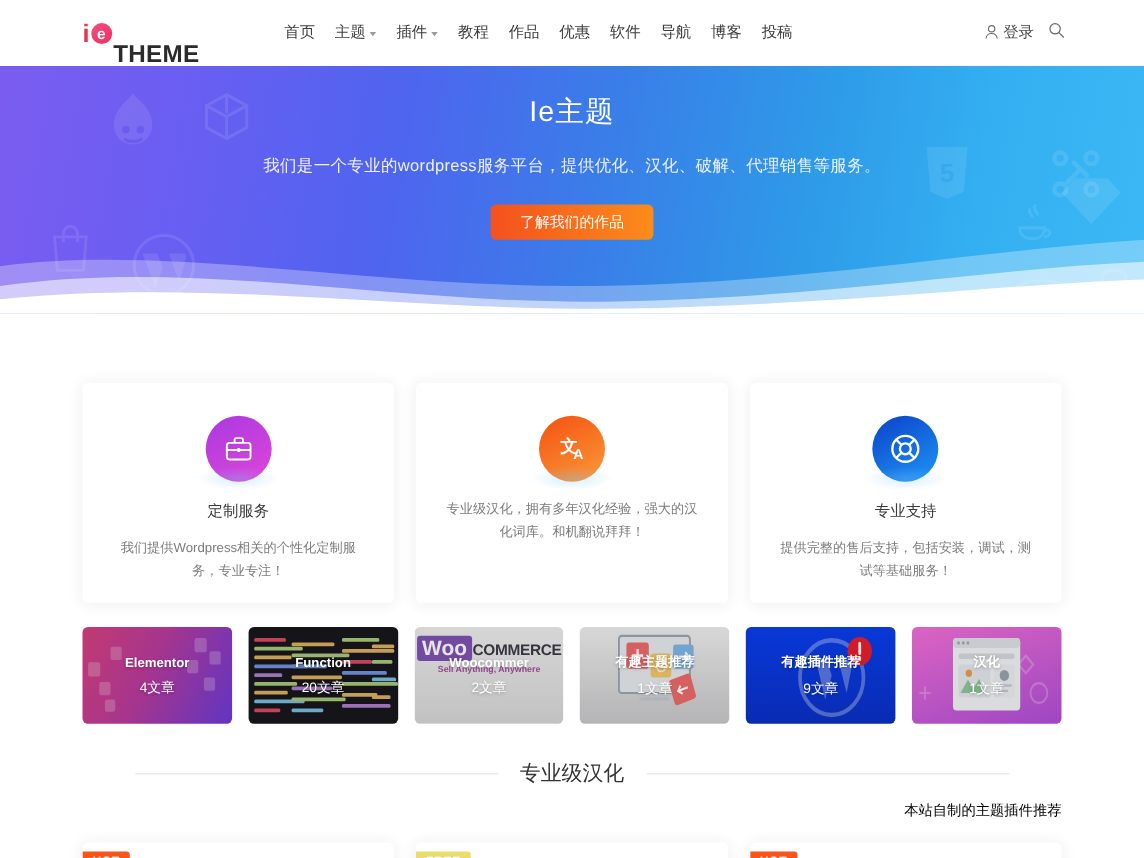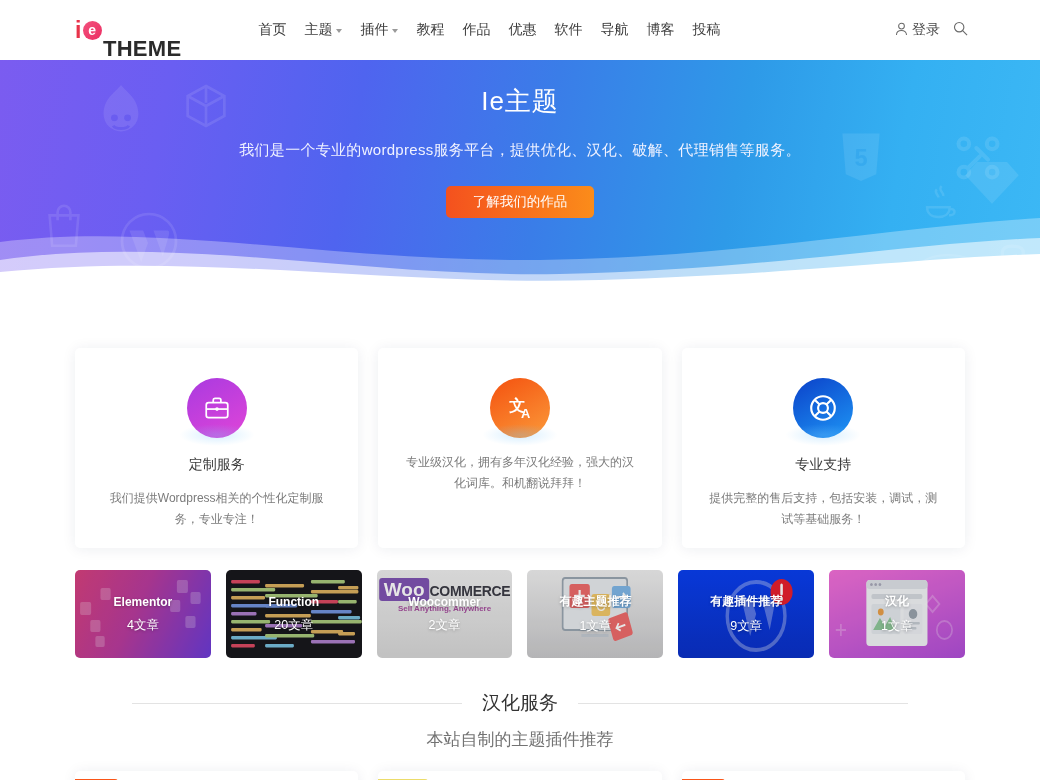--- a/index.html
+++ b/index.html
@@ -89,21 +89,21 @@
   .tile-count { position:relative; z-index:3; color:#fff; font-size:12.5px; margin-top:8px;
                 text-shadow:0 1px 3px rgba(0,0,0,.28);text-align:right; }
 
   
   .sec-head { margin-top:32px; text-align:center; position:relative; padding:0 75px; }
   .sec-rule { position:relative; display:flex; align-items:center; justify-content:center; }
   .sec-rule::before, .sec-rule::after {
     content:""; height:1px; background:#e3e3e3; flex:1; max-width:330px;
   }
   .sec-title { font-size:19px; color:#333; padding:0 20px; }
-  .sec-sub { font-size:17px; color:#737373; margin-top:12px; }
+  .sec-sub { font-size:13px; color:#000000; margin-top:12px;text-align:right; }
 
   
   .works { display:flex; gap:20px; padding:0 75px; margin-top:20px; }
   .wcard {
     flex:1; background:#fff; border-radius:5px; box-shadow:0 1px 14px rgba(25,40,80,.08);
     height:120px; position:relative; overflow:hidden;
   }
   .badge {
     position:absolute; left:0; top:8px; font-size:11px; color:#fff; font-weight:700;
     padding:3px 9px; border-radius:0 3px 3px 0; letter-spacing:.6px; z-index:4;
@@ -439,21 +439,21 @@
         </svg>
       </div>
       <div style="position:absolute;inset:0;background:rgba(0,0,0,.10);"></div>
       <div class="tile-name">汉化</div>
       <div class="tile-count">1文章</div>
     </div>
   </div>
 
 <div class="sec-head">
   <div class="sec-rule">
-    <span class="sec-title">汉化服务</span>
+    <span class="sec-title">专业级汉化</span>
   </div>
   <div class="sec-sub">本站自制的主题插件推荐</div>
 </div>
 
 <div class="works" id="works">
     <div class="wcard">
       <span class="badge hot">HOT</span>
     </div>
     <div class="wcard">
       <span class="badge free">FREE</span>

